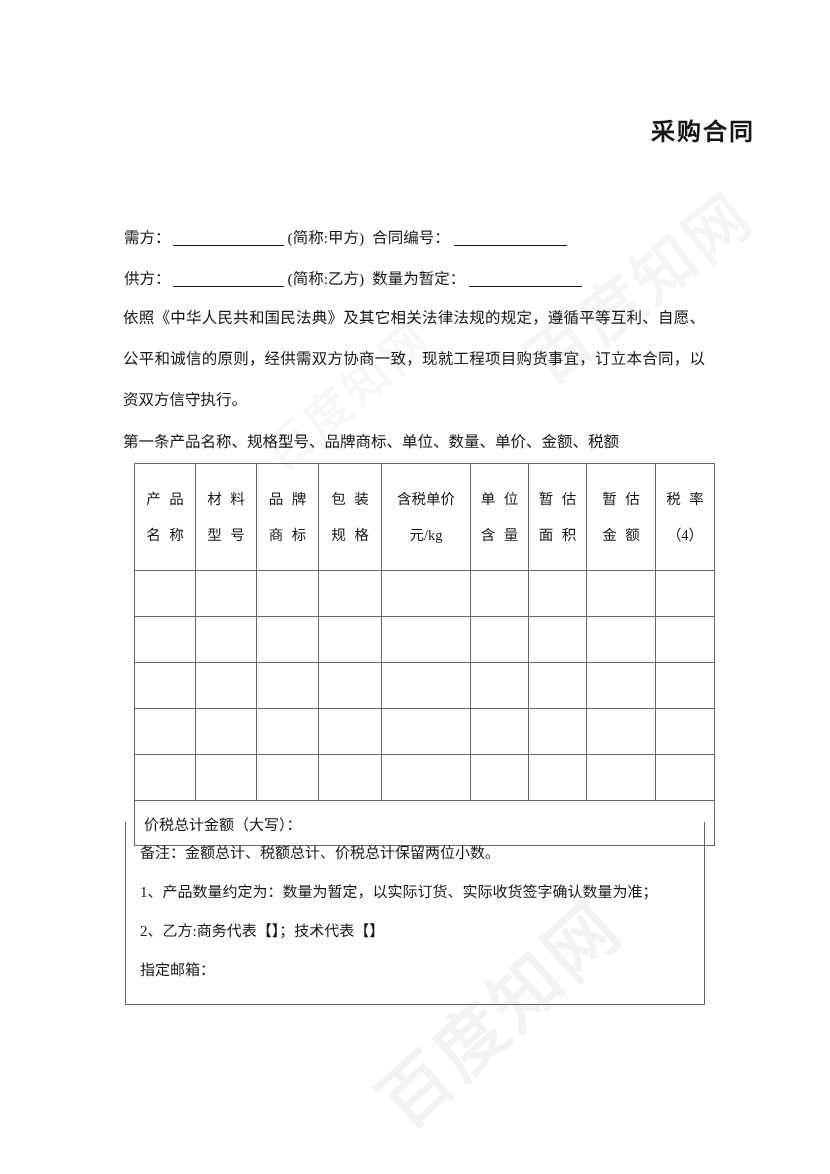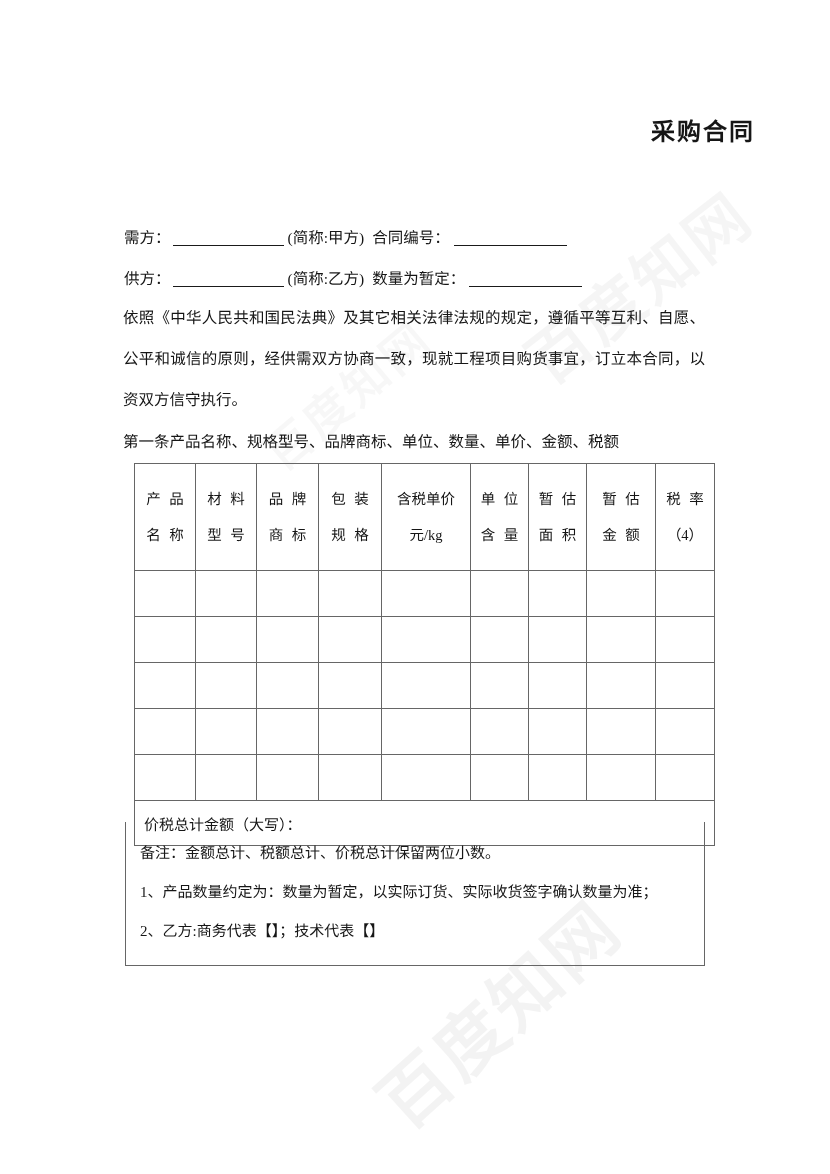--- a/index.html
+++ b/index.html
@@ -363,16 +363,17 @@
         <tr class="summary-row">
           <td colspan="9">价税总计金额（大写）：</td>
         </tr>
       </tbody>
     </table>
 
     <div class="notes-box">
       <div class="note-line wrapable">备注：金额总计、税额总计、价税总计保留两位小数。</div>
       <div class="note-line wrapable">1、产品数量约定为：数量为暂定，以实际订货、实际收货签字确认数量为准；</div>
       <div class="note-line">2、乙方:商务代表【】；技术代表【】</div>
+      <div class="note-line">指定邮箱：</div>
     </div>
 
   </div>
 </div>
 
 </body></html>

